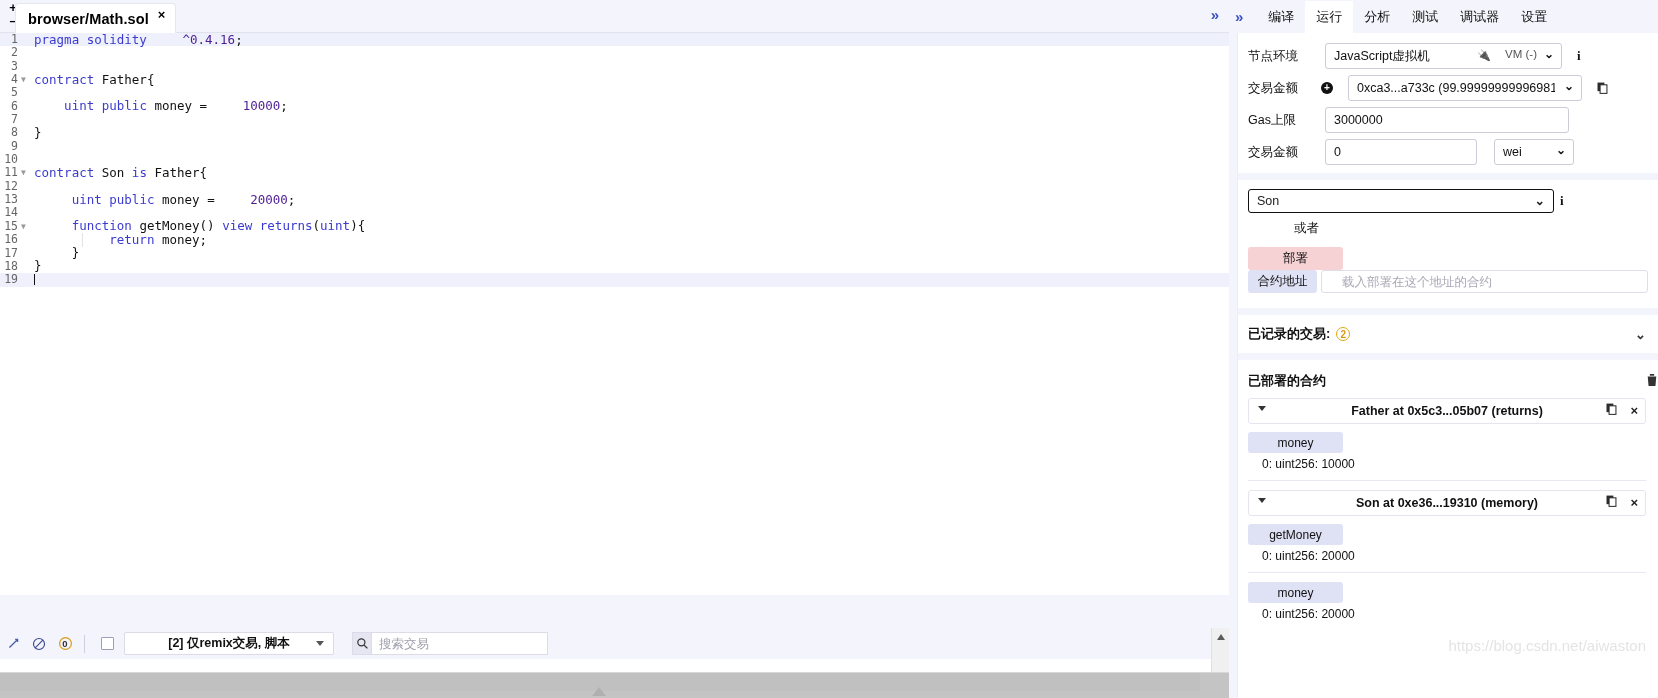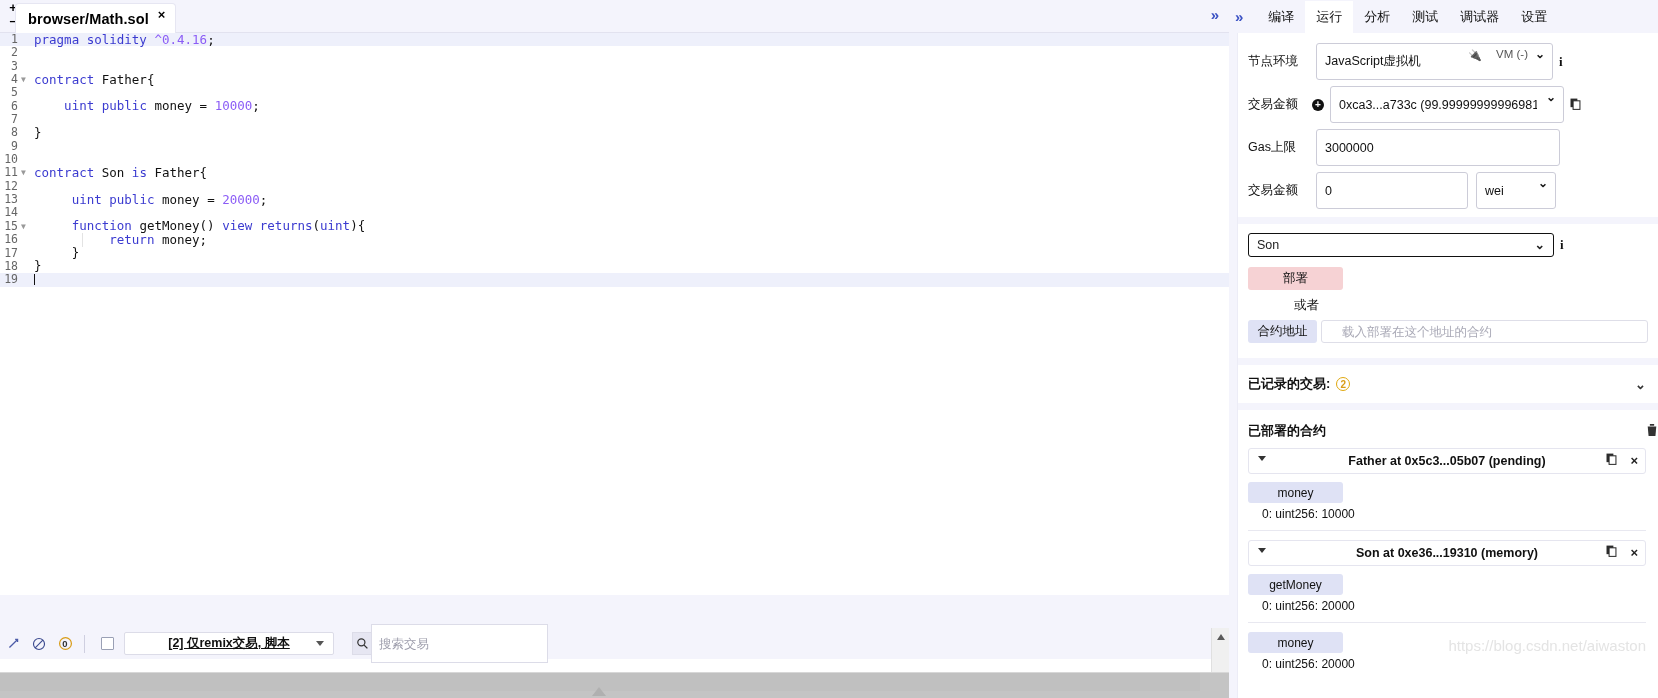--- a/index.html
+++ b/index.html
@@ -61,21 +61,21 @@
     position: absolute; left: -6px; top: 0; width: 24px;
     text-align: right; color: #666; font-size: 11.5px;
     font-family: "DejaVu Sans Mono", monospace;
   }
   .fold {
     position: absolute; left: 21px; top: 0; width: 10px;
     color: #999; font-size: 8px; line-height: 13.35px;
   }
   .ctext { position: absolute; left: 34px; top: -0.5px; }
   .kw  { color: #3b3bd0; }
-  .num { color: #8b5cf6; }
+  .num { color: #4c1d95; margin-left: 28px; }
   .id  { color: #111; }
   .punct { color: #111; }
   .caret {
     display:inline-block; width: 1px; height: 11px;
     background: #111; vertical-align: -1px;
   }
   .indent-guide {
     position: absolute; left: 0; top: 0; width: 1px; height: 13.35px;
     background: #e3e3e3;
   }
@@ -94,39 +94,39 @@
   .tb-ico.amber { color: #d99c17; }
   .tb-sep { width: 1px; height: 18px; background: #cfcfe0; margin: 0 16px 0 6px; }
   #term-check {
     width: 13px; height: 13px; border: 1px solid #9aa0b5; background: #fff;
     margin-right: 10px; cursor: pointer; border-radius: 1px;
   }
   #term-select {
     position: relative; width: 210px; height: 23px; background: #fff;
     border: 1px solid #dcdce8; border-radius: 2px;
     display: flex; align-items: center; justify-content: center;
-    font-size: 12.5px; font-weight: bold; color: #111; cursor: pointer; text-decoration: underline;
+    font-size: 12.5px; font-weight: bold; color: #111; cursor: pointer;
   }
   #term-select .caret-dn {
     position: absolute; right: 9px; top: 8px;
     width: 0; height: 0; border-left: 4.5px solid transparent;
     border-right: 4.5px solid transparent; border-top: 5px solid #555;
   }
   #term-search {
     margin-left: 18px; display: flex; align-items: center;
     height: 23px; width: 196px;
   }
   #term-search .sbtn {
     width: 27px; height: 23px; background: #e6e6f2;
     border: 1px solid #dcdce8; border-right: none;
     display:flex; align-items:center; justify-content:center;
     cursor: pointer;
   }
   #term-search input {
-    flex: 1; height: 39px; border: 1px solid #dcdce8; background: #fff;
+    flex: 1; height: 23px; border: 1px solid #dcdce8; background: #fff;
     font-size: 12.5px; padding: 0 7px; outline: none;
     font-family: "Liberation Sans", sans-serif; color:#3b82f6;
   }
   #term-search input::placeholder { color: #9e9eac; }
 
   #term-log {
     position: absolute; left: 0; top: 659px; width: 1229px; height: 13px;
     overflow: hidden; background: #fff;
     font-family: "DejaVu Sans Mono", monospace; font-size: 11px;
     color: #333;
@@ -177,27 +177,27 @@
     cursor: pointer; line-height: 16px;
   }
   .rtab.active { background: #fff; }
 
   #right-body {
     position: absolute; left: 8px; top: 33px; width: 421px; height: 665px;
     background: #fff;
     border-left: 1px solid #ececf6;
   }
 
-  .form-row { display: flex; align-items: center; margin: 0 16px 6px 0; padding-left: 10px; }
+  .form-row { display: flex; align-items: center; margin: 0 16px 6px 0; padding-left: 10px; gap: 9px; }
   .form-label {
     width: 68px; font-size: 12.5px; color: #111; text-align: left;
     flex: 0 0 auto; white-space: nowrap;
   }
   .field {
-    height: 37px; border: 1px solid #ccccd8; border-radius: 3px;
+    height: 26px; border: 1px solid #ccccd8; border-radius: 3px;
     background: #fff; font-size: 12.5px; color: #111;
     display: flex; align-items: center; padding: 1px 8px;
     position: relative;
   }
   .field .sel-caret {
     position: absolute; right: 7px; top: 3px; font-size: 12px; color: #111;
     font-weight: bold;
   }
   .env-field { width: 237px; }
   .env-vm {
@@ -436,25 +436,25 @@
 
       <div id="deploy-block">
         <div style="display:flex;align-items:center">
           <div id="contract-select">
             <span>Son</span>
             <span class="sel-caret">⌄</span>
           </div>
           <span class="ico-btn info-i">i</span>
         </div>
 
+        <div id="or-text">或者</div>
+
         <div id="deploy-row">
           <button id="deploy-btn">部署</button>
         </div>
-
-        <div id="or-text">或者</div>
 
         <div id="at-addr-row">
           <button id="at-addr-btn">合约地址</button>
           <input id="at-addr-input" type="text" placeholder="载入部署在这个地址的合约" style="">
         </div>
       </div>
 
       <div class="divider-band" style="margin-top:9px"></div>
 
       <div id="recorded-row">
@@ -471,21 +471,21 @@
           <svg width="12" height="14" viewBox="0 0 14 16">
               <path d="M2 4h10l-1 11H3L2 4z" fill="#333"></path>
               <rect x="4.5" y="1" width="5" height="2" fill="#333"></rect>
             </svg>
         </span>
       </div>
 
       <div id="deployed-list">
           <div class="contract-card"><div class="contract-head">
               <span class="twisty"></span>
-              <span class="contract-name">Father at 0x5c3...05b07 (pending)</span>
+              <span class="contract-name">Father at 0x5c3...05b07 (returns)</span>
               <span class="copy-ico"><svg width="12" height="13" viewBox="0 0 14 15">
                   <rect x="0.6" y="0.6" width="8" height="10" fill="#2b2b2b"></rect>
                   <rect x="3.6" y="3.2" width="8" height="10" fill="#fff" stroke="#2b2b2b" stroke-width="1.2"></rect>
                 </svg></span>
               <span class="x-ico">×</span>
             </div><button class="fn-btn">money</button><div class="fn-result">0: uint256: 10000</div></div>
           <div class="hr-thin" style="margin: 0px 12px 9px 10px;"></div>
           <div class="contract-card"><div class="contract-head">
               <span class="twisty"></span>
               <span class="contract-name">Son at 0xe36...19310 (memory)</span>

